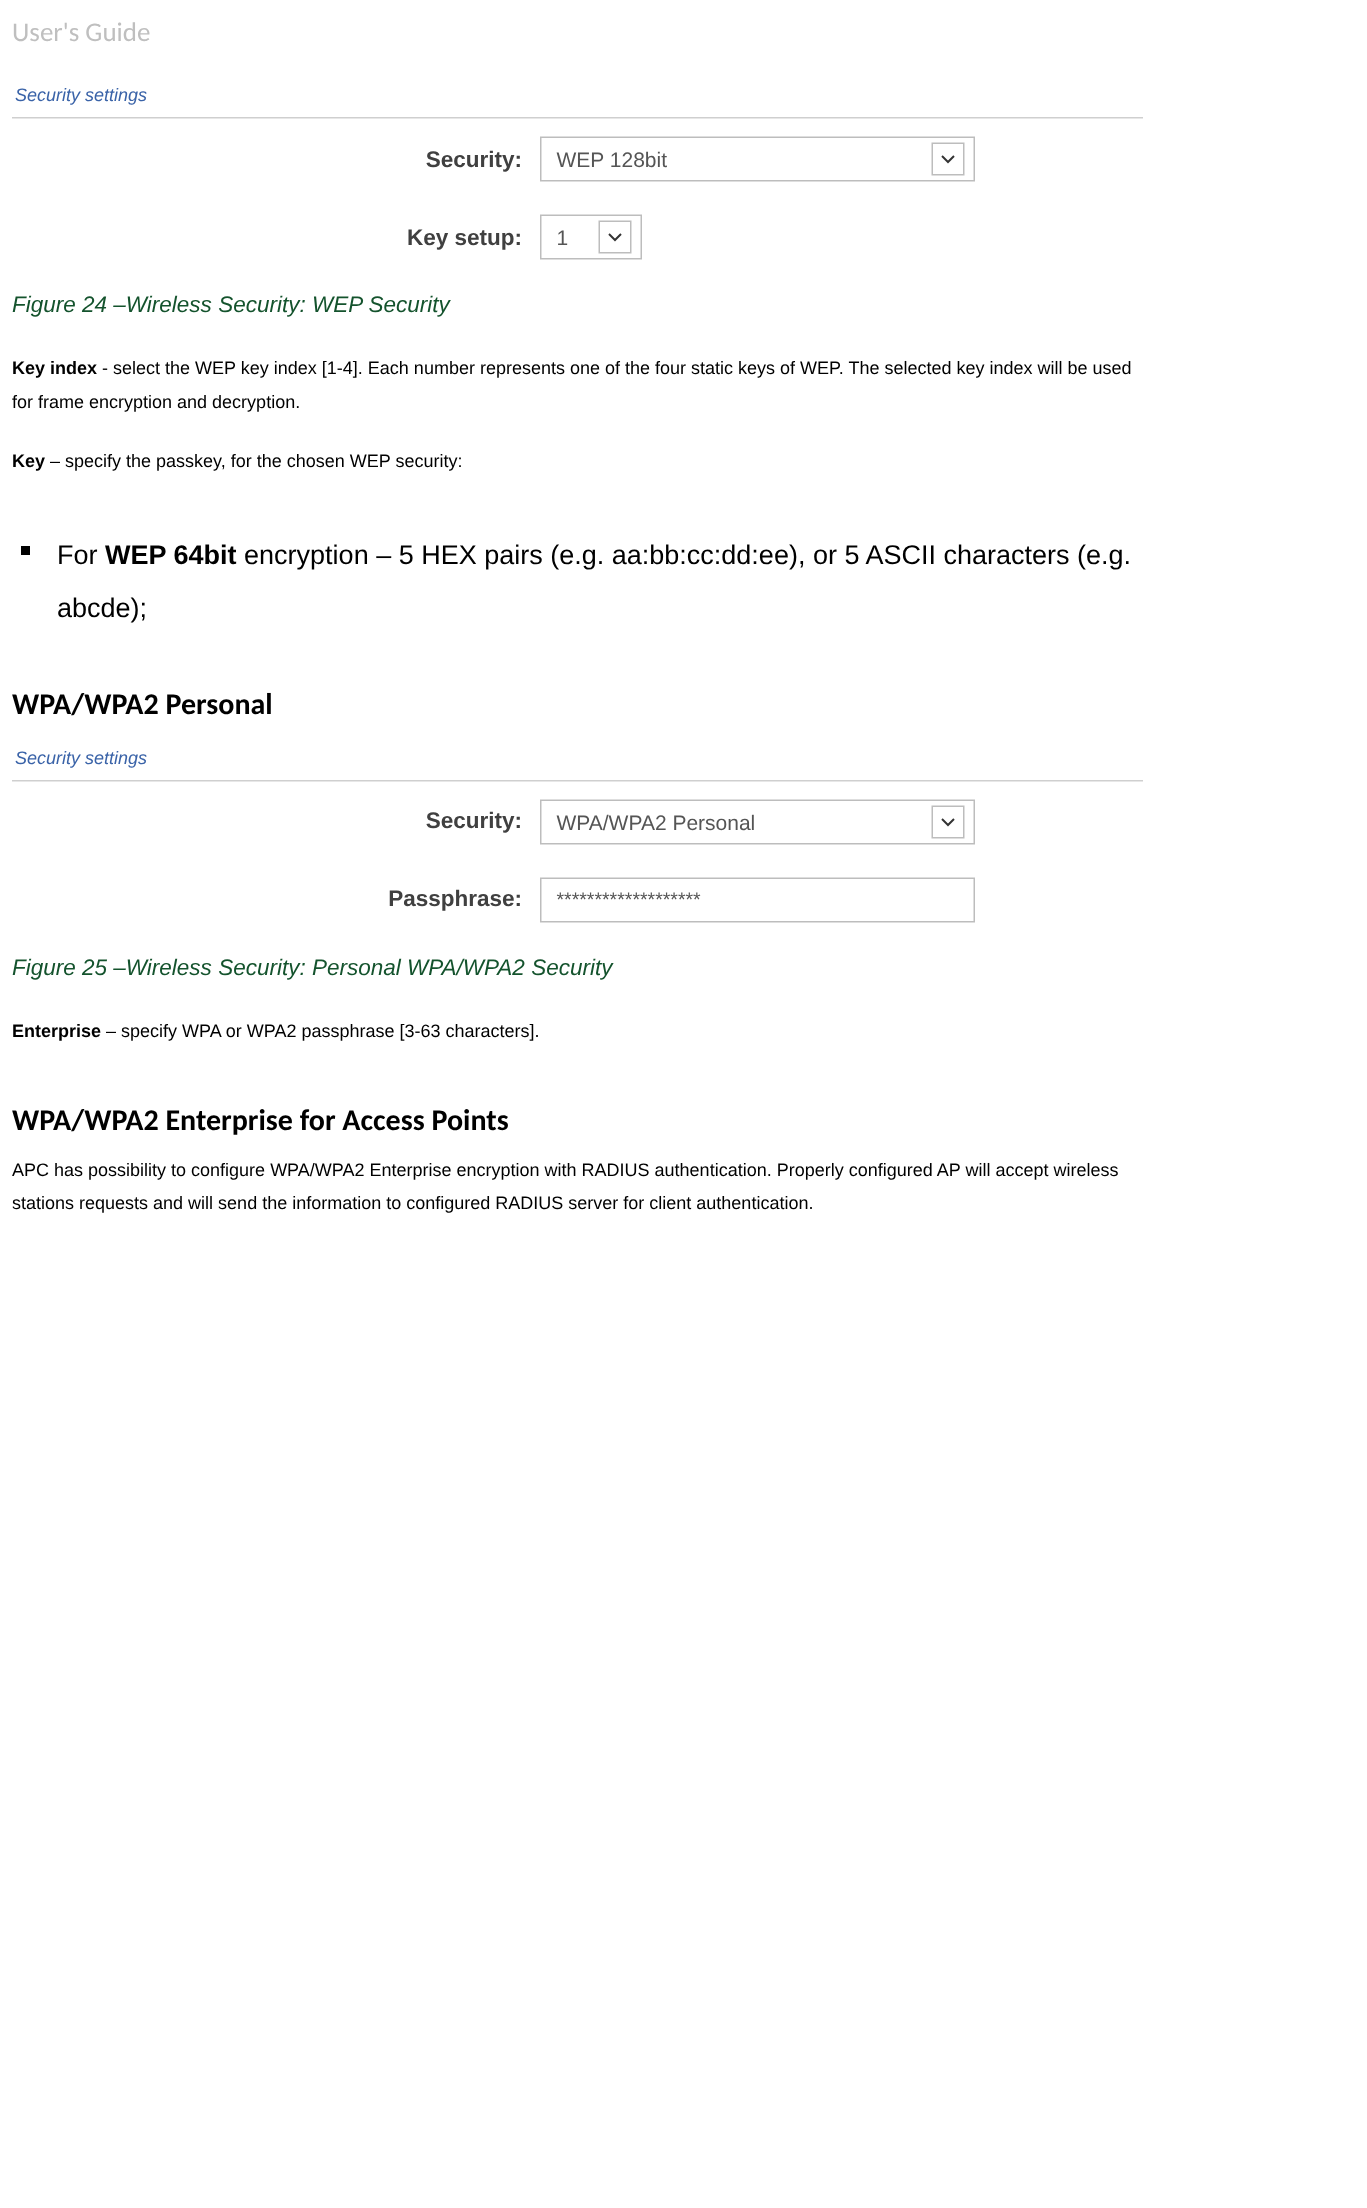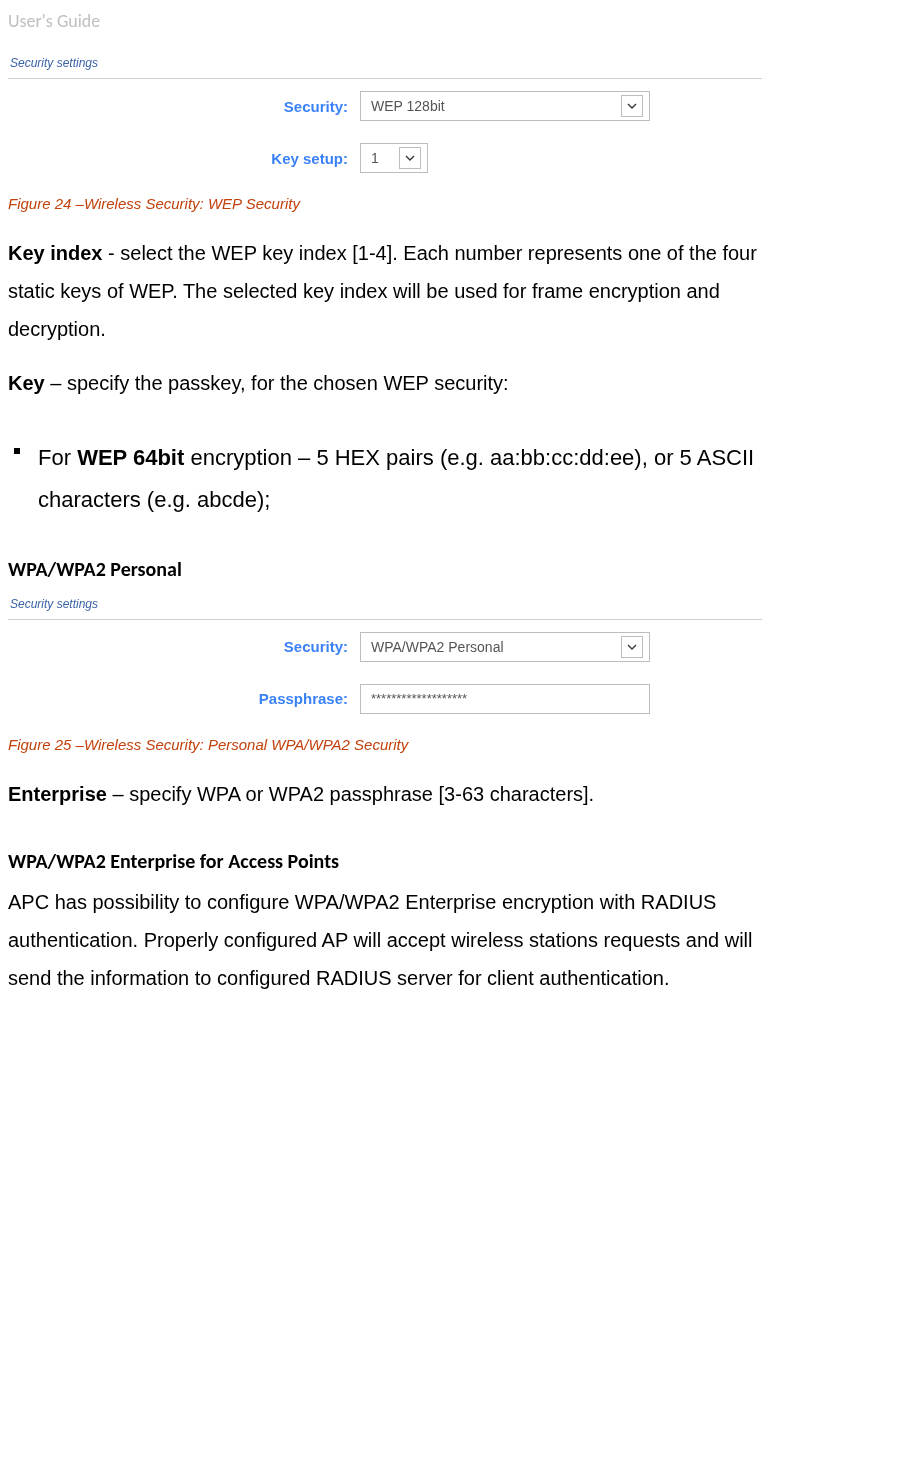--- a/index.html
+++ b/index.html
@@ -39,21 +39,21 @@
 .form-row {
   display: flex;
   align-items: center;
   margin: 12px 0 22px 0;
 }
 .form-label {
   width: 340px;
   text-align: right;
   padding-right: 12px;
   font-weight: bold;
-  color: #3b82f6;
+  color: #404040;
   font-size: 15px;
 }
 .select-look {
   display: inline-flex;
   align-items: center;
   justify-content: space-between;
   border: 1px solid #bdbdbd;
   background: #fff;
   height: 30px;
   padding: 0 6px 0 10px;
@@ -82,39 +82,39 @@
   color: #555;
   font-size: 13px;
   box-sizing: border-box;
   display: inline-flex;
   align-items: center;
 }
 
 .caption {
   font-style: italic;
   font-size: 15px;
-  color: #c2410c;
+  color: #14532d;
   margin: 8px 0 22px 0;
 }
 
 .body-text {
-  font-size: 20px;
+  font-size: 12px;
   line-height: 1.9;
   margin: 0 0 16px 0;
 }
 
 ul.square {
   list-style: none;
   padding-left: 6px;
   margin: 0 0 22px 0;
 }
 ul.square li {
   position: relative;
   padding-left: 24px;
-  font-size: 22px;
+  font-size: 18px;
   line-height: 1.9;
   margin-bottom: 6px;
   margin-top: 35px;
 }
 ul.square li::before {
   content: "";
   position: absolute;
   left: 0;
   top: 11px;
   width: 6px;

